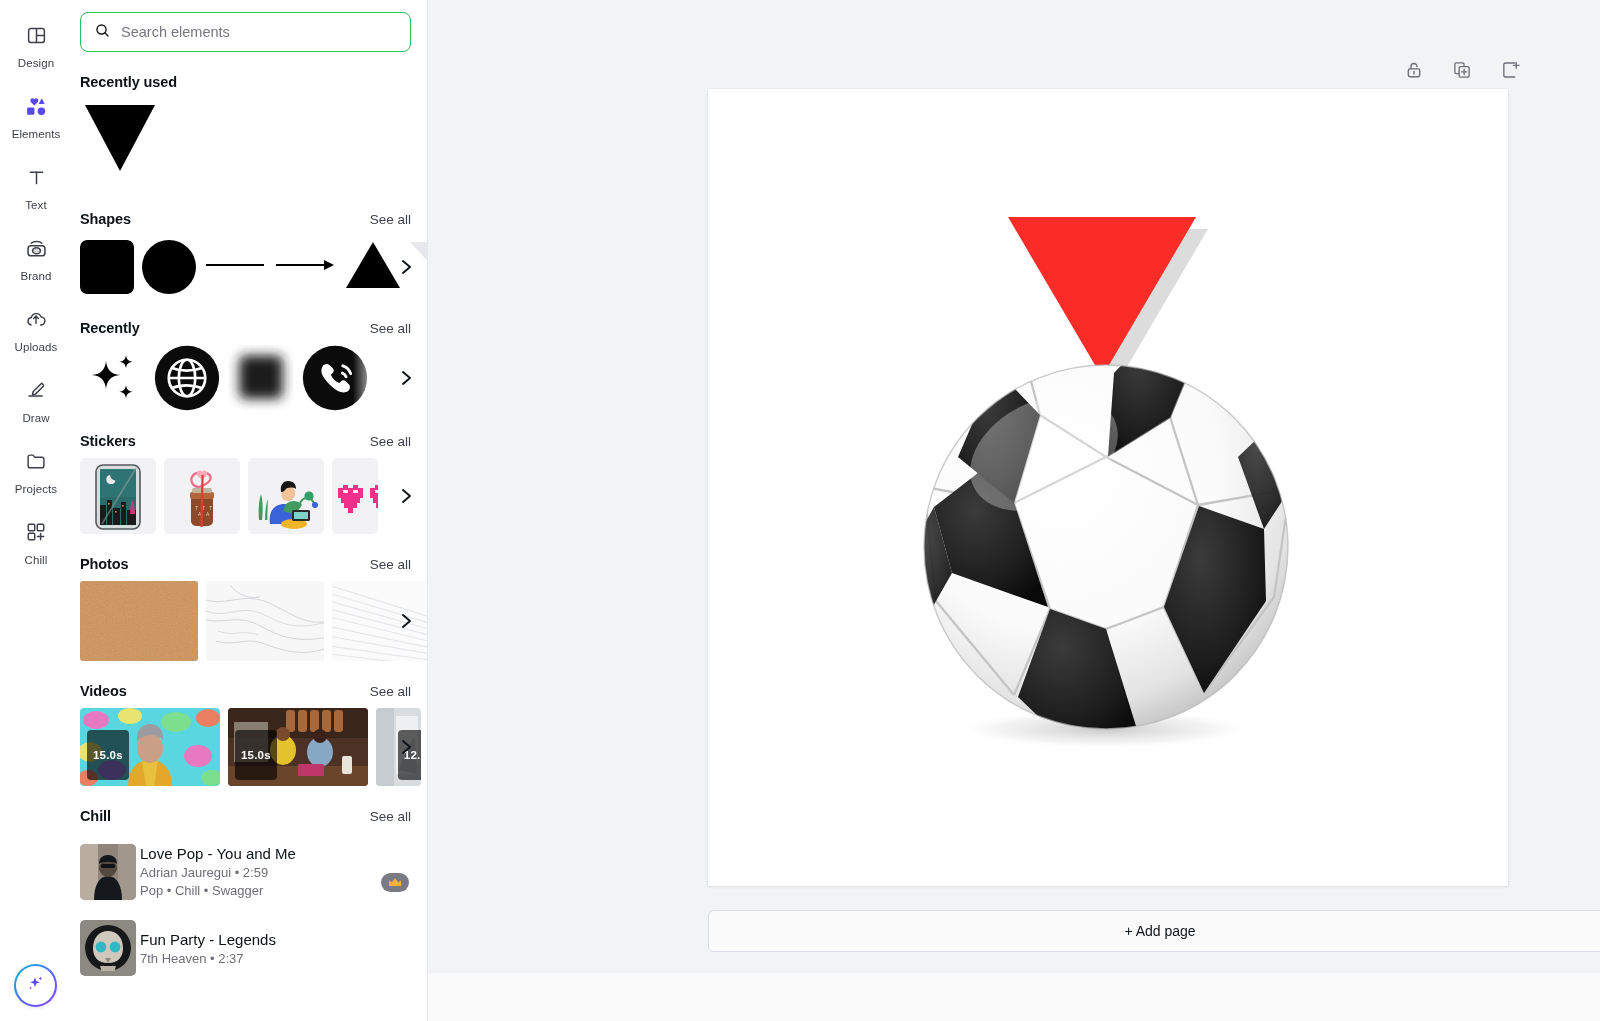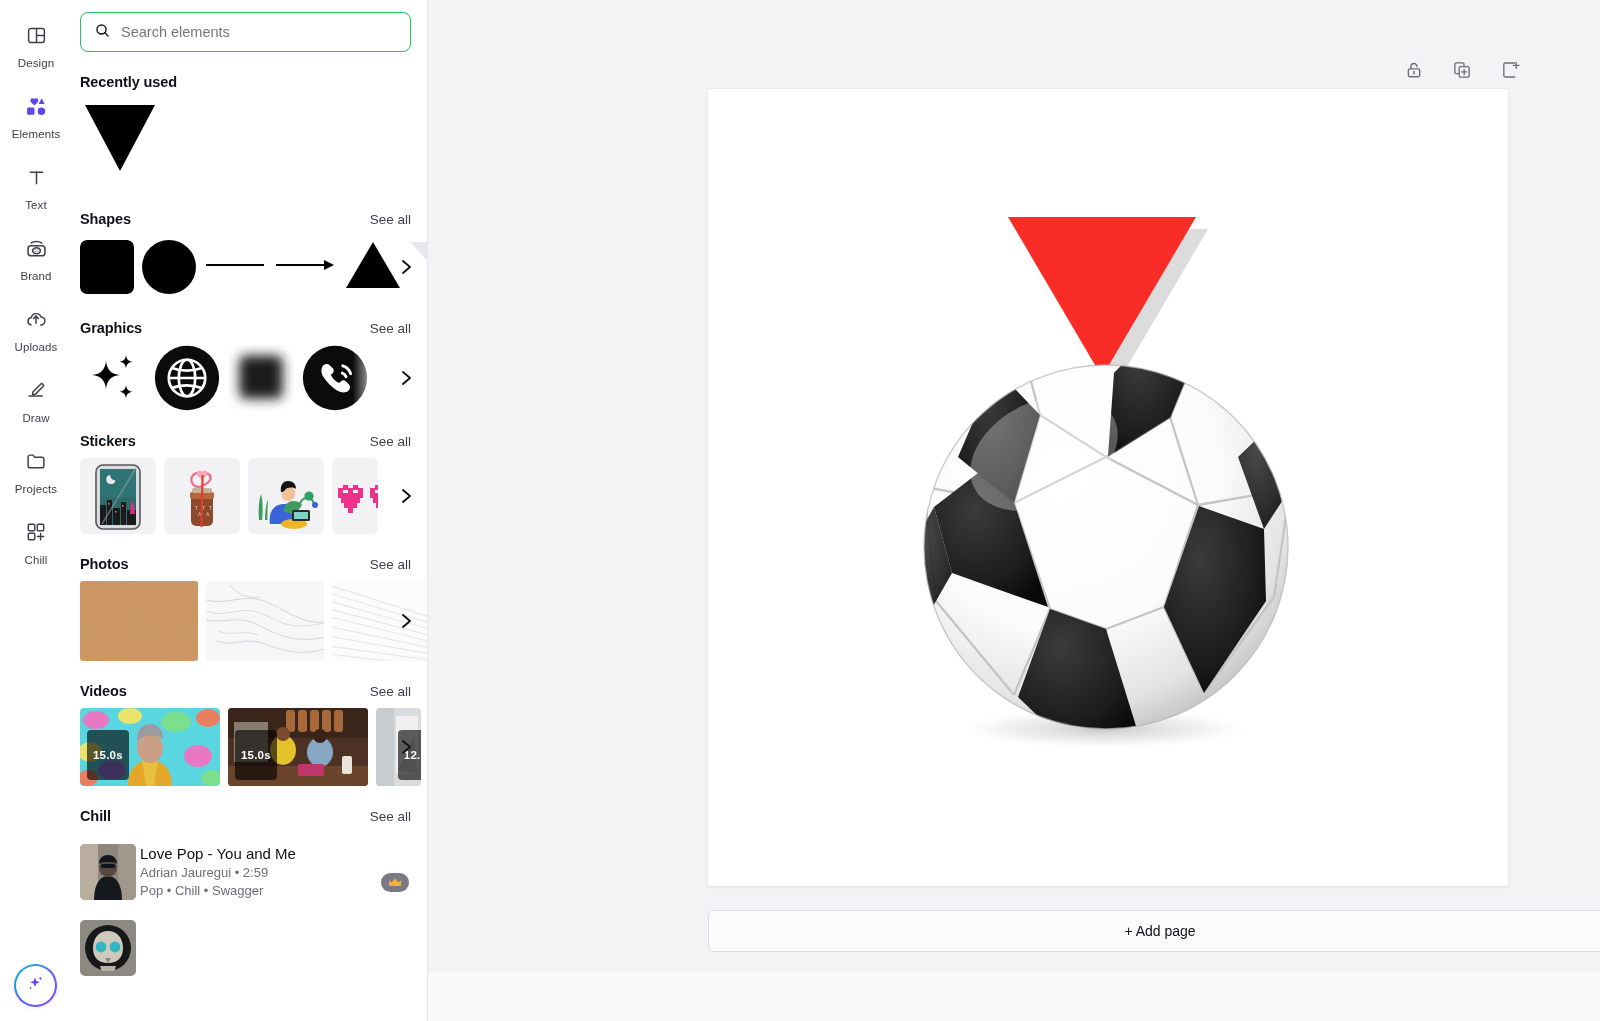--- a/index.html
+++ b/index.html
@@ -337,21 +337,21 @@
             </svg>
         </div>
         <div class="chev">
           <svg width="13" height="16" viewBox="0 0 13 16" fill="none" stroke="#0d1216" stroke-width="1.9" stroke-linecap="round" stroke-linejoin="round">
               <polyline points="3,2 10,8 3,14"></polyline>
             </svg>
         </div>
       </div>
 
       <div class="sec-head">
-        <span class="sec-title">Graphics</span>
+        <span class="sec-title">Recently</span>
         <span class="see-all">See all</span>
       </div>
       <div class="row gfx-row">
         <div class="tile gfx">
           <svg width="66" height="66" viewBox="0 0 66 66">
             <path d="M26 16c1 9 5 13 14 14-9 1-13 5-14 14-1-9-5-13-14-14 9-1 13-5 14-14z" fill="#000"></path>
             <path d="M46 10c.5 4.4 2.4 6.3 6.8 6.8-4.4.5-6.3 2.4-6.8 6.8-.5-4.4-2.4-6.3-6.8-6.8 4.4-.5 6.3-2.4 6.8-6.8z" fill="#000"></path>
             <path d="M46 40c.5 4.4 2.4 6.3 6.8 6.8-4.4.5-6.3 2.4-6.8 6.8-.5-4.4-2.4-6.3-6.8-6.8 4.4-.5 6.3-2.4 6.8-6.8z" fill="#000"></path>
           </svg>
         </div>
@@ -658,20 +658,24 @@
         <div class="aud-thumb">
           <svg width="56" height="56" viewBox="0 0 56 56">
             <rect width="56" height="56" fill="#8b8982"></rect>
             <circle cx="28" cy="28" r="23" fill="#17181a"></circle>
             <path d="M13 28c0-10 6-17 15-17s15 7 15 17c0 9-5 15-15 15s-15-6-15-15z" fill="#cfc8bc"></path>
             <circle cx="21" cy="27" r="5.4" fill="#2fb8c4"></circle>
             <circle cx="35" cy="27" r="5.4" fill="#2fb8c4"></circle>
             <path d="M25 38h6l-3 5z" fill="#8d8579"></path>
             <path d="M20 46h16l-1.5 5h-13z" fill="#b9b2a6"></path>
           </svg>
+        </div>
+        <div class="aud-meta">
+          <div class="aud-title">Fun Party - Legends</div>
+          <div class="aud-sub">7th Heaven • 2:37</div>
         </div>
       </div>
 
     </div>
   </div>
 
   <div class="editor">
 
     <div class="canvas-tools">
       <span class="ctool">

